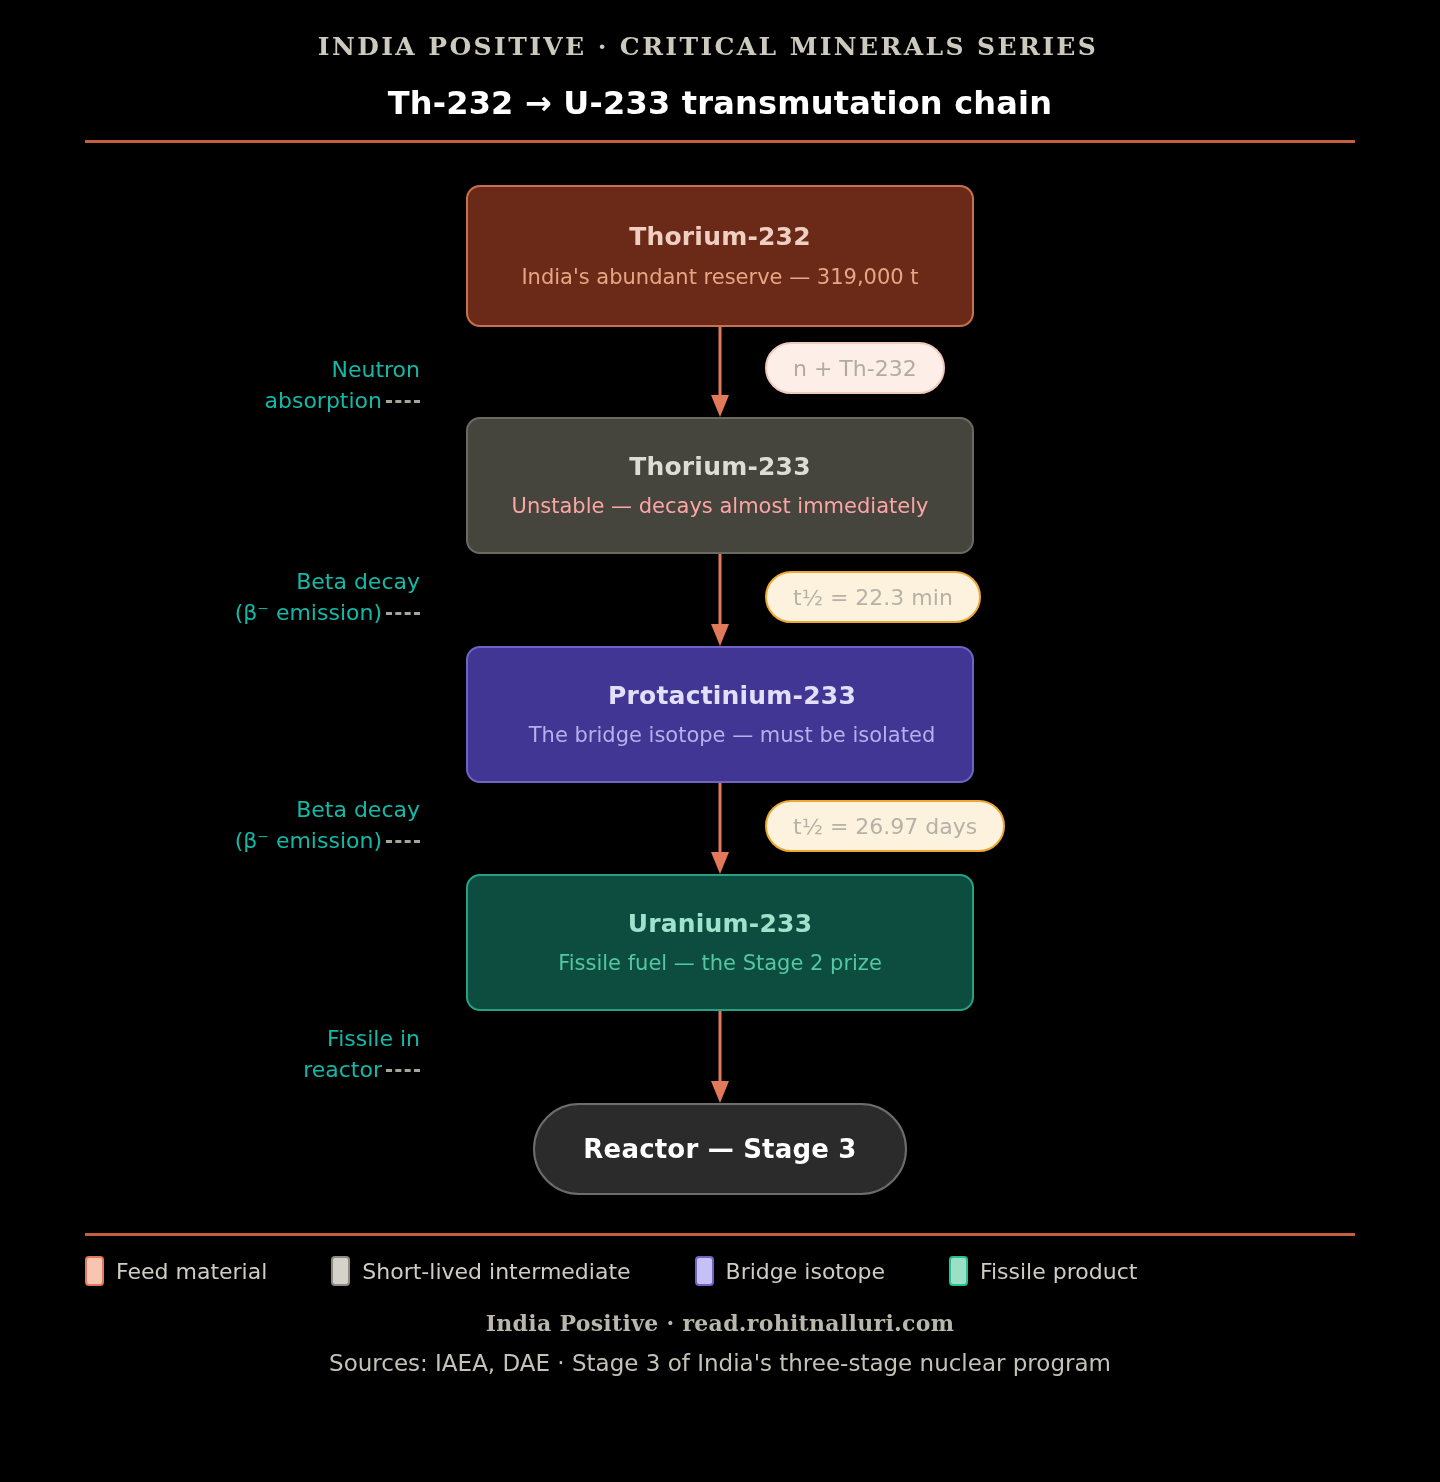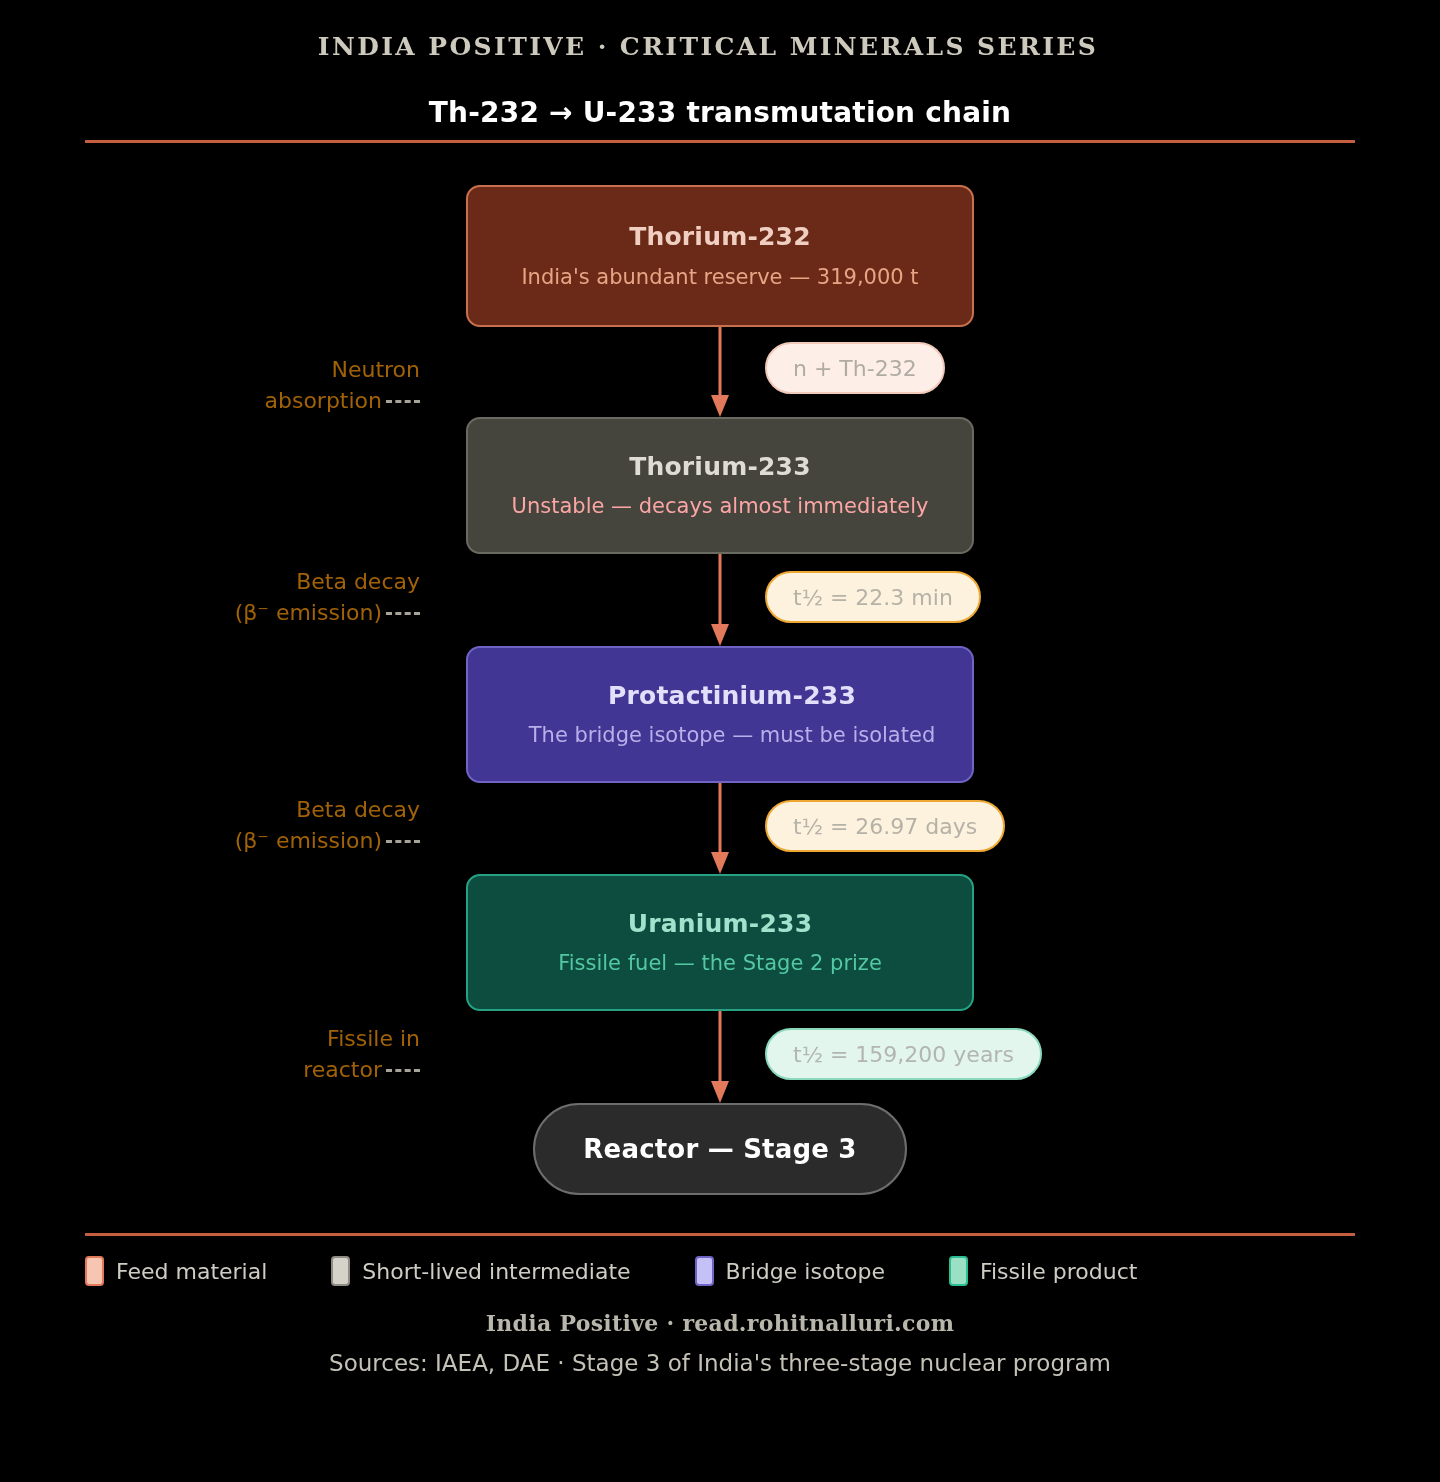--- a/index.html
+++ b/index.html
@@ -33,25 +33,25 @@
     text-align: center;
     font-family: "DejaVu Serif", serif;
     font-weight: 700;
     font-size: 25px;
     letter-spacing: 2.4px;
     color: #cdc9bd;
   }
 
   .chart-title {
     position: absolute;
-    top: 96px;
+    top: 84px;
     left: 0;
     width: 1440px;
     text-align: center;
-    font-size: 28px;
+    font-size: 32px;
     font-weight: 700;
     color: #ffffff;
     letter-spacing: 0.2px;
   }
 
   .rule {
     position: absolute;
     left: 85px;
     width: 1270px;
     height: 3px;
@@ -145,21 +145,21 @@
   .arrow-2 { top: 554px; height: 94px; }
   .arrow-3 { top: 783px; height: 93px; }
   .arrow-4 { top: 1011px; height: 94px; }
 
   
   .edge-label {
     position: absolute;
     text-align: right;
     font-size: 22px;
     line-height: 1.42;
-    color: #a16207;
+    color: #14b8a6;
     white-space: pre-line;
   }
   .edge-label .dash {
     display: inline-block;
     width: 34px;
     height: 0;
     border-top: 3px dashed #a8a49a;
     vertical-align: 5px;
     margin-left: 4px;
   }
@@ -311,21 +311,20 @@
     <div class="node-title">Uranium-233</div>
     <div class="node-sub">Fissile fuel — the Stage 2 prize</div>
   </div>
 
   <svg class="arrow-svg arrow-4" viewBox="0 0 60 94">
     <line x1="30" y1="0" x2="30" y2="74" stroke="#e2795a" stroke-width="3"></line>
     <polygon points="30,92 21,70 39,70" fill="#e2795a"></polygon>
   </svg>
   <div class="edge-label lbl-4"><span>Fissile in
 reactor</span><span class="dash"></span></div>
-  <div class="badge badge-4">t½ = 159,200 years</div>
 
   <div class="node node-reactor">
     <div class="node-title">Reactor — Stage 3</div>
   </div>
 
   <div class="rule rule-bottom"></div>
 
   <div class="legend">
     <div class="legend-item">
       <span class="legend-swatch sw-feed"></span>

